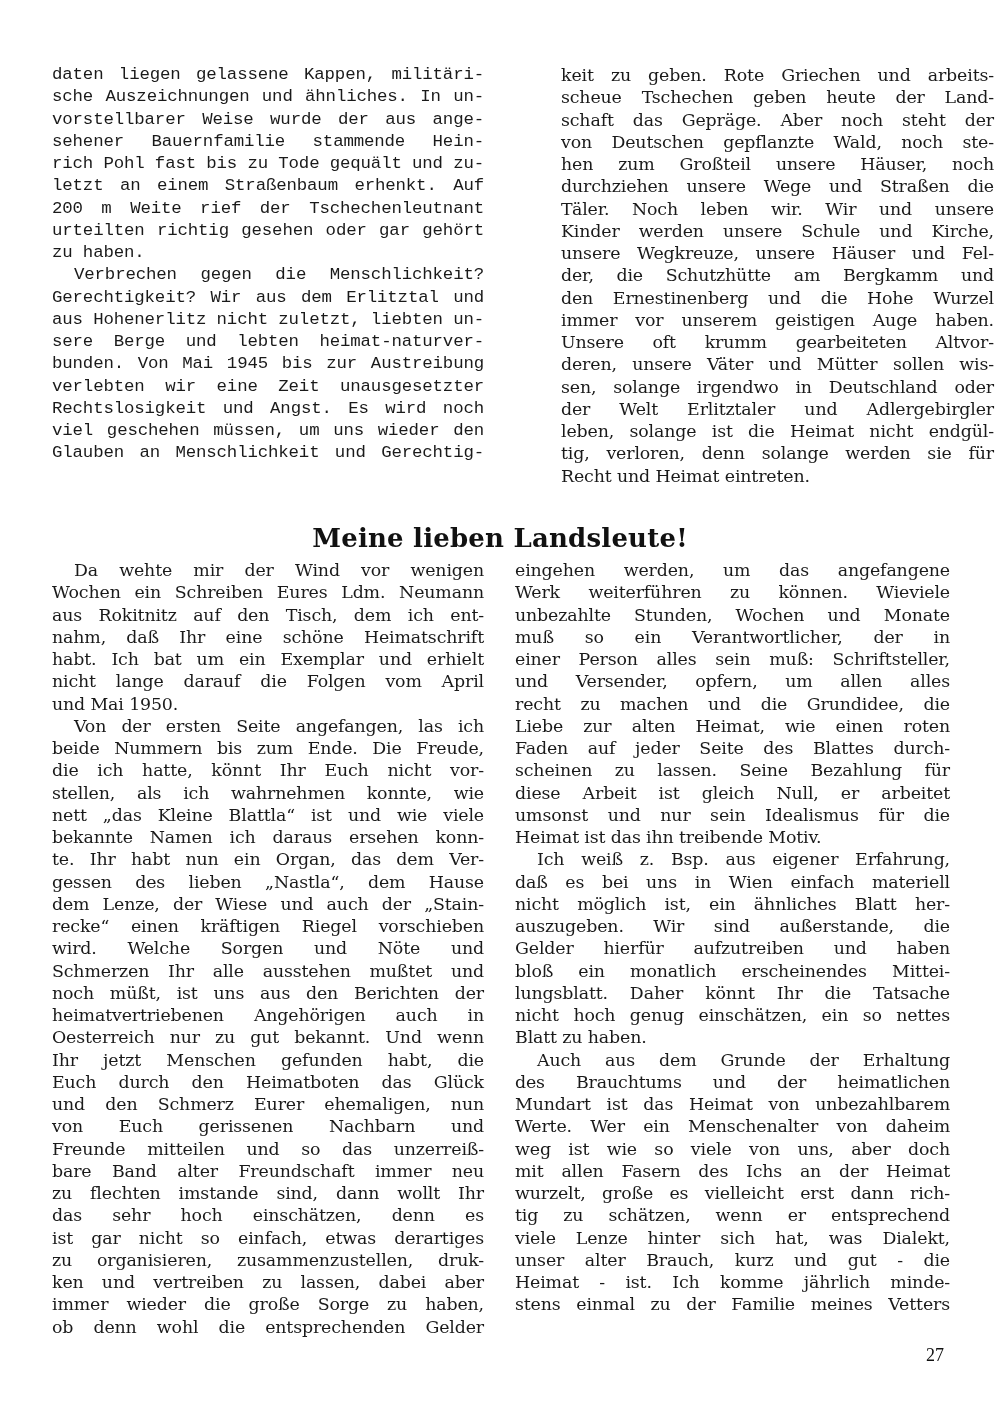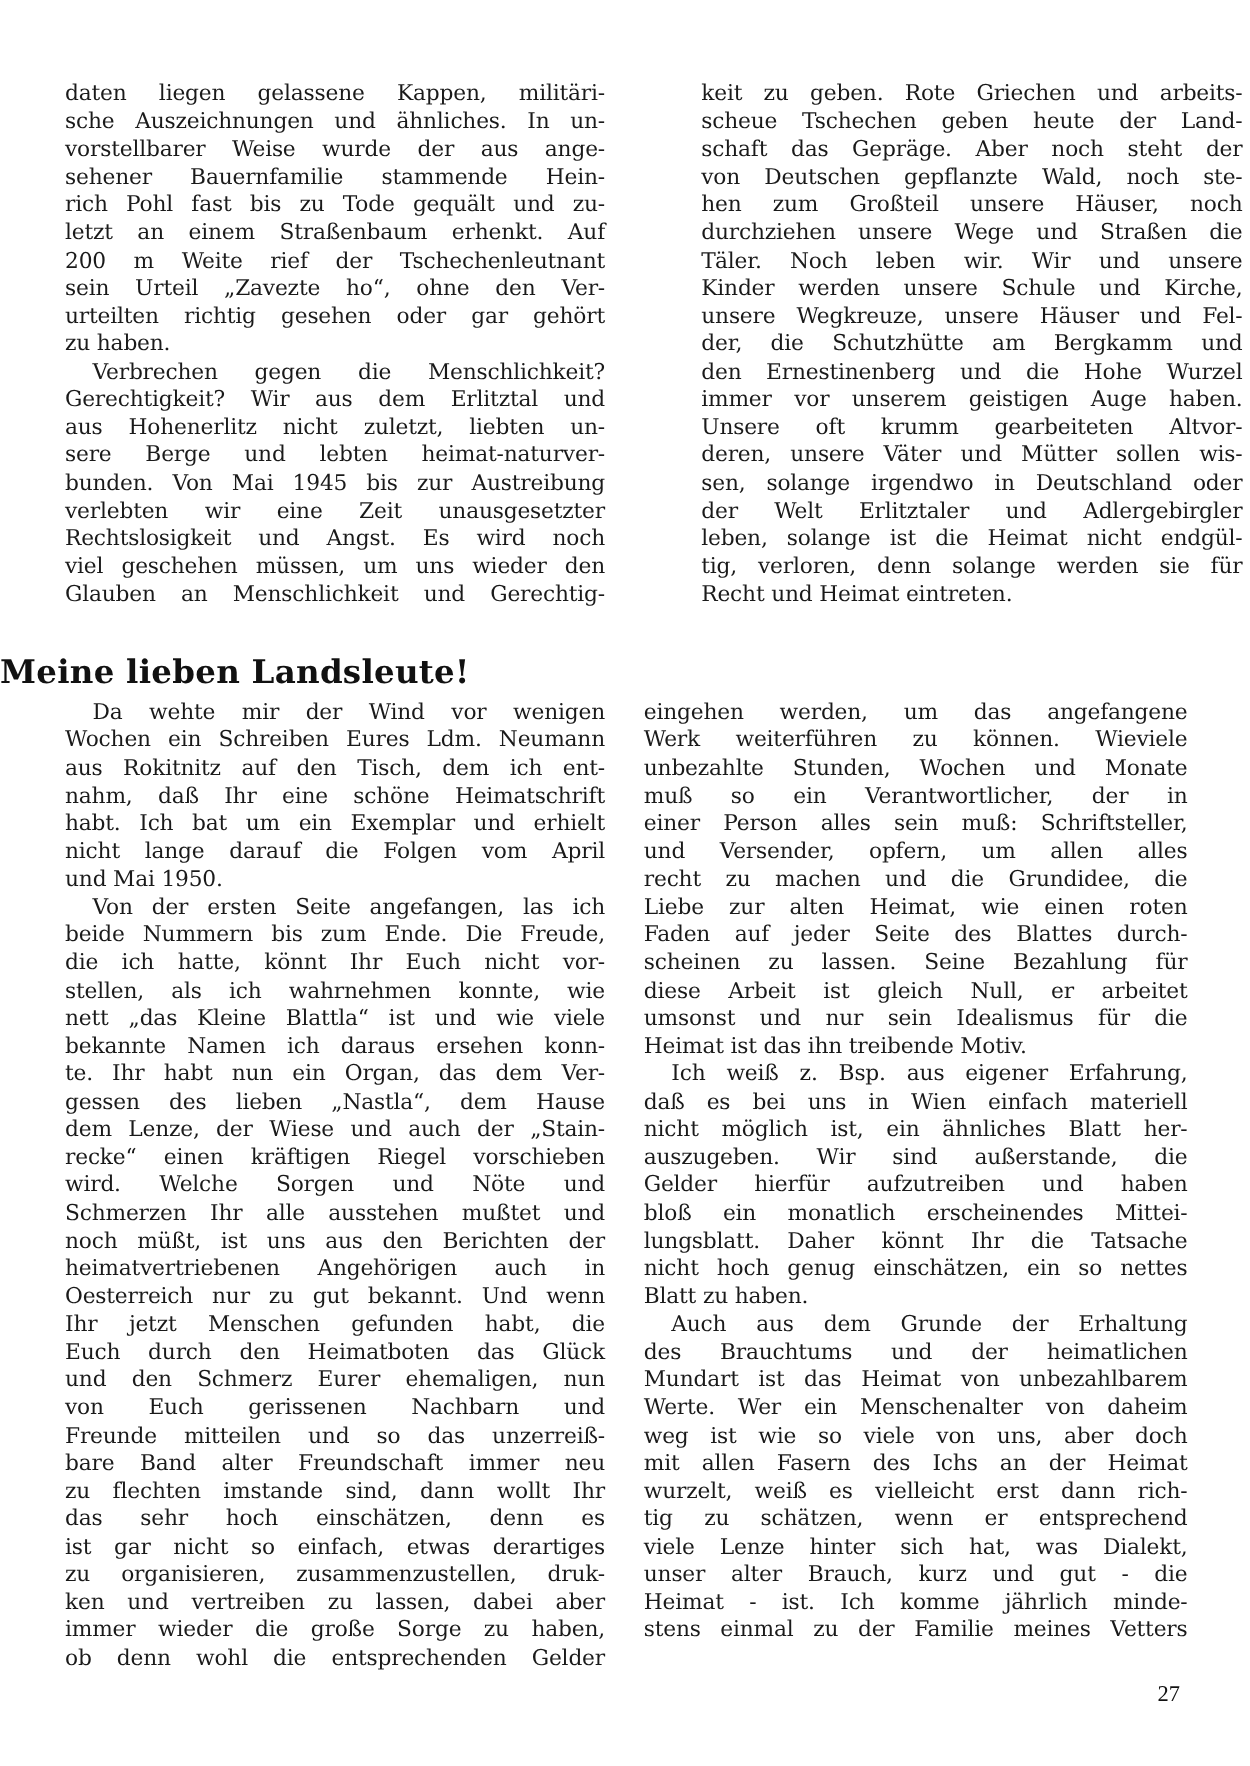--- a/index.html
+++ b/index.html
@@ -1,39 +1,38 @@
 <!DOCTYPE html>
 <html><head>
   <meta charset="utf-8">
   <style>
     html, body { margin: 0; padding: 0; background: #ffffff; }
     body { width: 1000px; height: 1413px; position: relative; overflow: hidden; color: #1a1a1a; font-family: "DejaVu Serif", "Liberation Serif", serif; }
     .col { position: absolute; font-size: 17.4px; line-height: 22.25px; letter-spacing: -0.15px; }
     .col .ln { display: block; white-space: nowrap; text-align: justify; text-align-last: justify; height: 22.25px; }
     .col .ln.last { text-align-last: left; }
     .col .ln.indent { padding-left: 22px; }
-    #top-left { left: 52px; top: 64px; width: 432px; }
+    #top-left { left: 52px; top: 64px; width: 432px; font-family: Liberation Mono, monospace; }
     #top-right { left: 517px; top: 64px; width: 433px; margin-left: 44px; }
     #bottom-left { left: 52px; top: 559px; width: 432px; }
     #bottom-right { left: 515px; top: 559px; width: 435px; }
-    #headline { position: absolute; left: 0; width: 1000px; top: 506px; font-family: "DejaVu Serif", "Liberation Serif", serif; font-weight: bold; font-size: 26px; letter-spacing: 0.2px; color: #111; }
+    #headline { position: absolute; left: 0; width: 1000px; top: 506px; text-align: center; font-family: "DejaVu Serif", "Liberation Serif", serif; font-weight: bold; font-size: 26px; letter-spacing: 0.2px; color: #111; }
     #page-number { position: absolute; left: 926px; top: 1345px; font-family: "Liberation Serif", "DejaVu Serif", serif; font-weight: normal; font-size: 18px; color: #111; }
   </style>
 </head>
 <body>
 
 <div id="top-left" class="col">
   <span class="ln">daten liegen gelassene Kappen, militäri-</span>
   <span class="ln">sche Auszeichnungen und ähnliches. In un-</span>
   <span class="ln">vorstellbarer Weise wurde der aus ange-</span>
   <span class="ln">sehener Bauernfamilie stammende Hein-</span>
   <span class="ln">rich Pohl fast bis zu Tode gequält und zu-</span>
   <span class="ln">letzt an einem Straßenbaum erhenkt. Auf</span>
   <span class="ln">200 m Weite rief der Tschechenleutnant</span>
-  <span class="ln">sein Urteil „Zavezte ho“, ohne den Ver-</span>
   <span class="ln">urteilten richtig gesehen oder gar gehört</span>
   <span class="ln last">zu haben.</span>
   <span class="ln indent">Verbrechen gegen die Menschlichkeit?</span>
   <span class="ln">Gerechtigkeit? Wir aus dem Erlitztal und</span>
   <span class="ln">aus Hohenerlitz nicht zuletzt, liebten un-</span>
   <span class="ln">sere Berge und lebten heimat-naturver-</span>
   <span class="ln">bunden. Von Mai 1945 bis zur Austreibung</span>
   <span class="ln">verlebten wir eine Zeit unausgesetzter</span>
   <span class="ln">Rechtslosigkeit und Angst. Es wird noch</span>
   <span class="ln">viel geschehen müssen, um uns wieder den</span>
@@ -124,21 +123,21 @@
   <span class="ln">bloß ein monatlich erscheinendes Mittei-</span>
   <span class="ln">lungsblatt. Daher könnt Ihr die Tatsache</span>
   <span class="ln">nicht hoch genug einschätzen, ein so nettes</span>
   <span class="ln last">Blatt zu haben.</span>
   <span class="ln indent">Auch aus dem Grunde der Erhaltung</span>
   <span class="ln">des Brauchtums und der heimatlichen</span>
   <span class="ln">Mundart ist das Heimat von unbezahlbarem</span>
   <span class="ln">Werte. Wer ein Menschenalter von daheim</span>
   <span class="ln">weg ist wie so viele von uns, aber doch</span>
   <span class="ln">mit allen Fasern des Ichs an der Heimat</span>
-  <span class="ln">wurzelt, weiß es vielleicht erst dann rich-</span>
+  <span class="ln">wurzelt, große es vielleicht erst dann rich-</span>
   <span class="ln">tig zu schätzen, wenn er entsprechend</span>
   <span class="ln">viele Lenze hinter sich hat, was Dialekt,</span>
   <span class="ln">unser alter Brauch, kurz und gut - die</span>
   <span class="ln">Heimat - ist. Ich komme jährlich minde-</span>
   <span class="ln">stens einmal zu der Familie meines Vetters</span>
 </div>
 
 <div id="page-number">27</div>
 
 </body></html>

